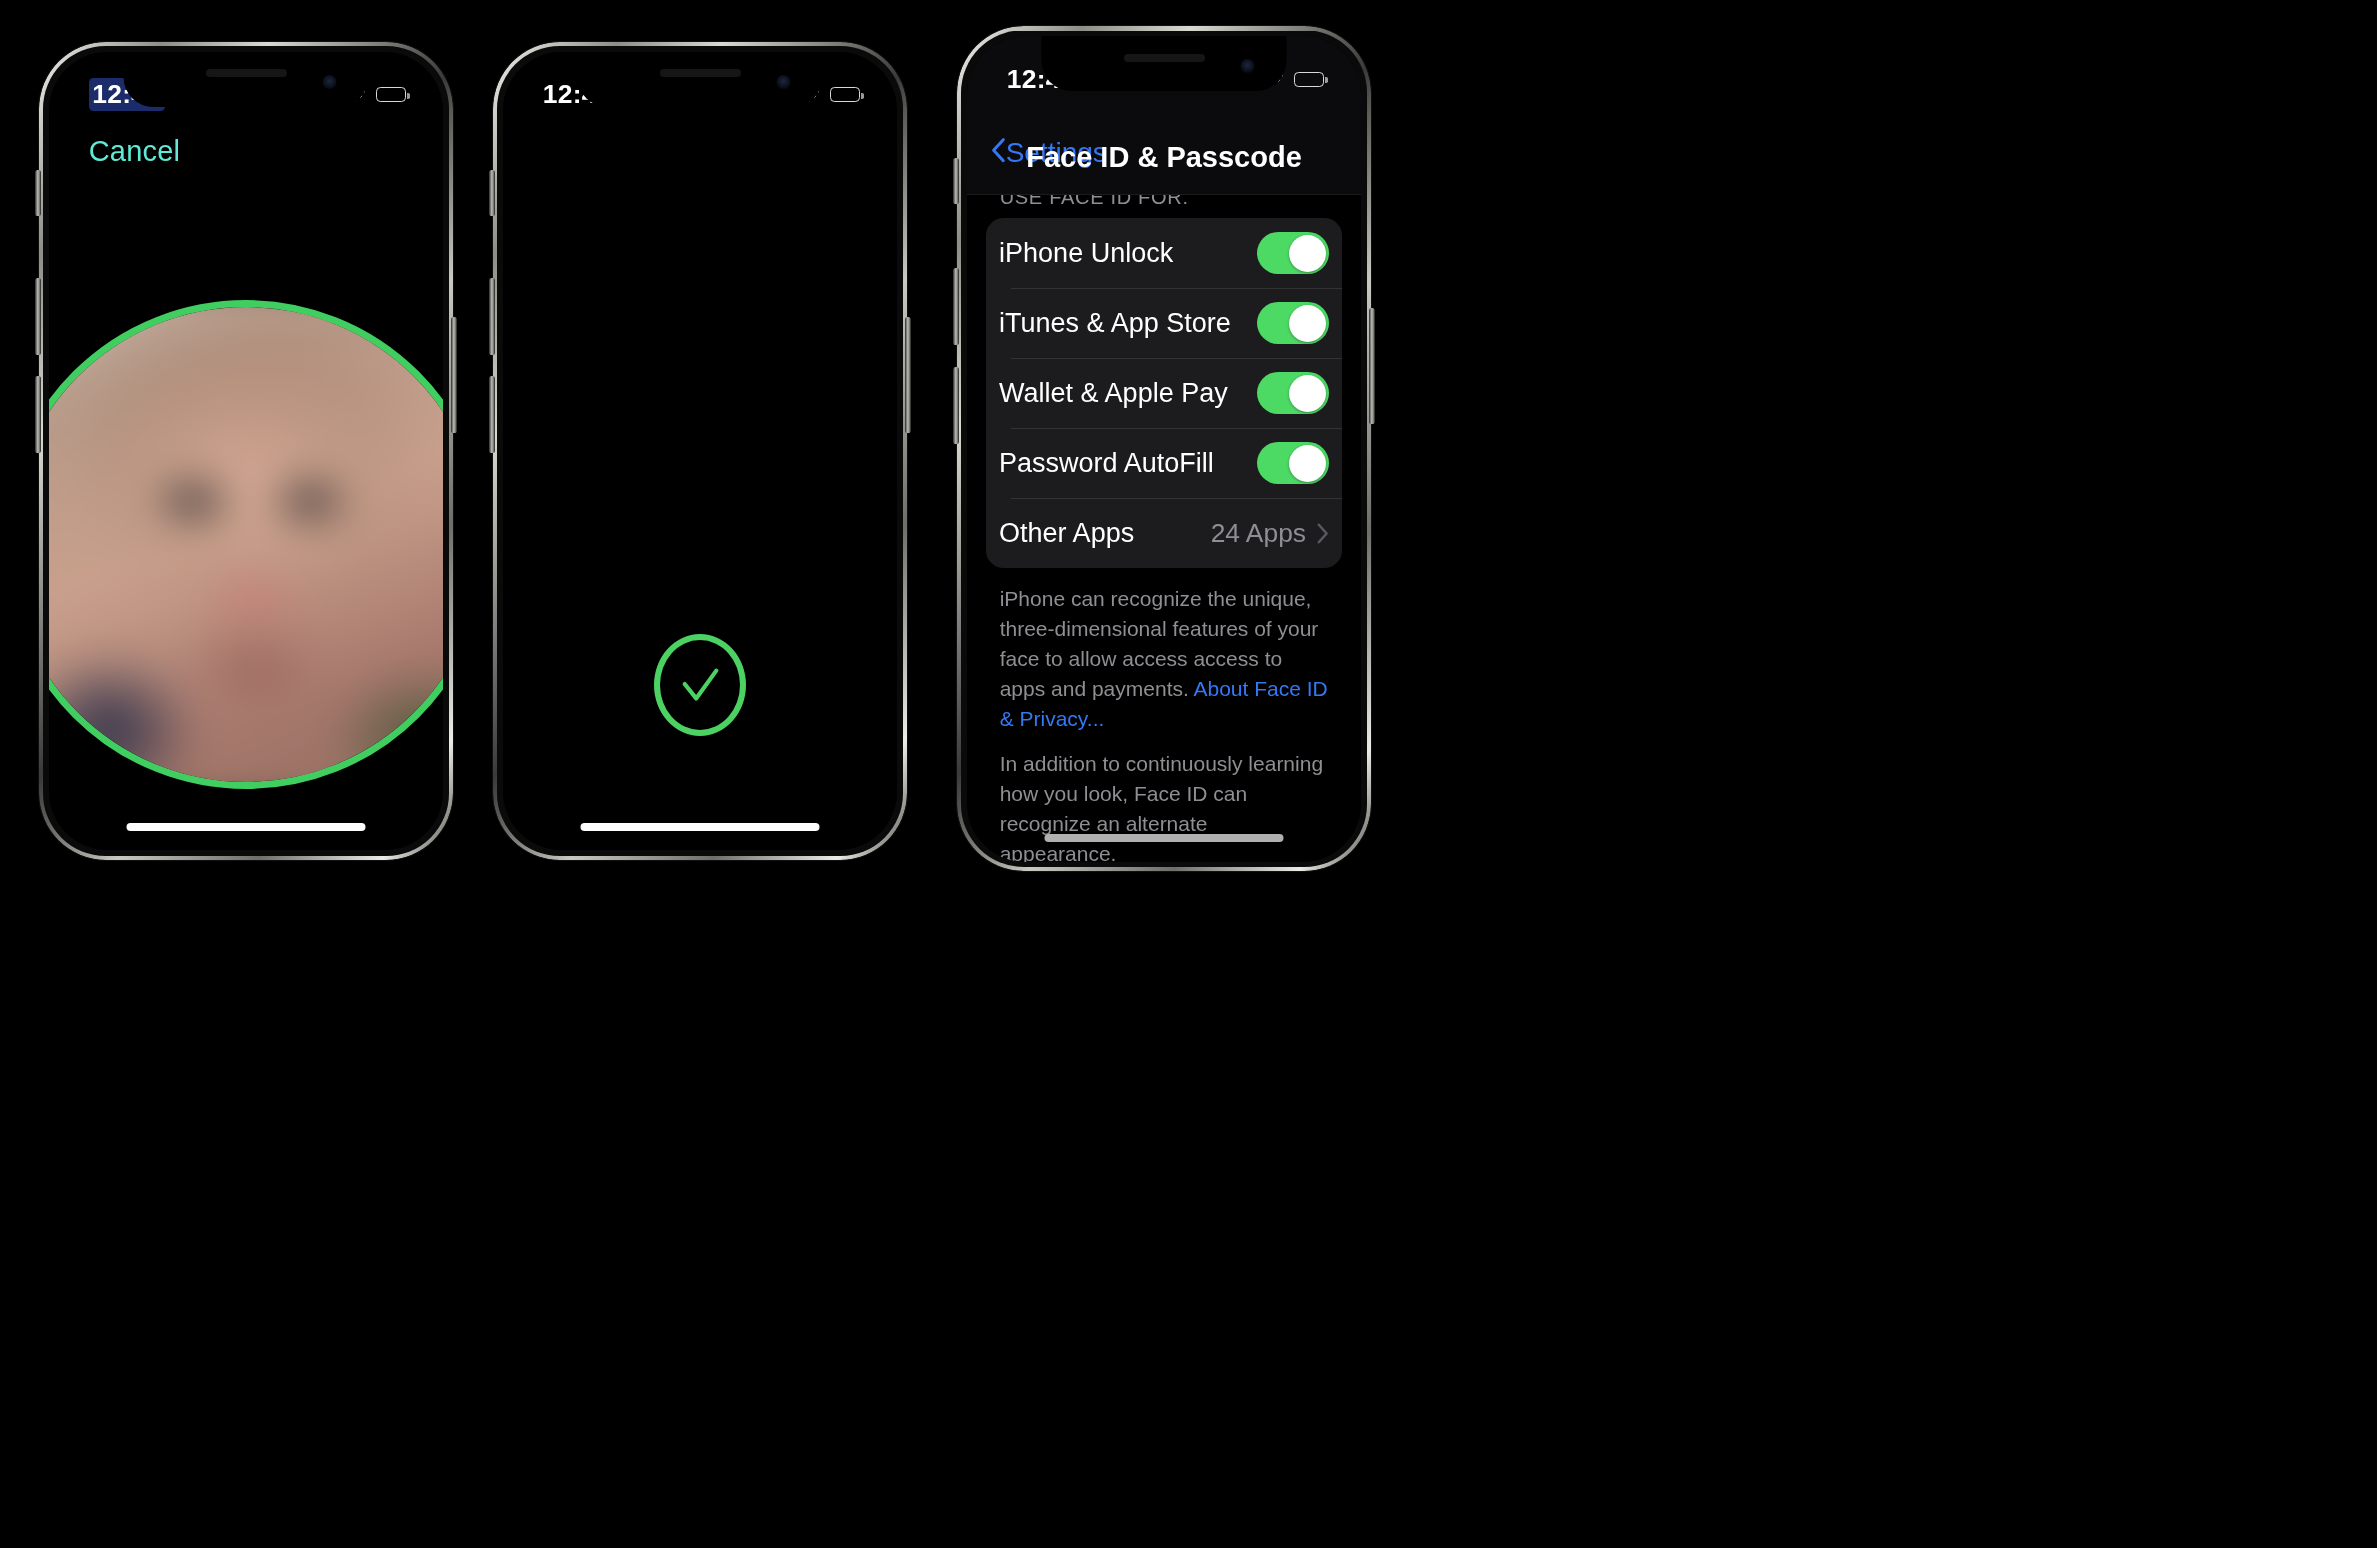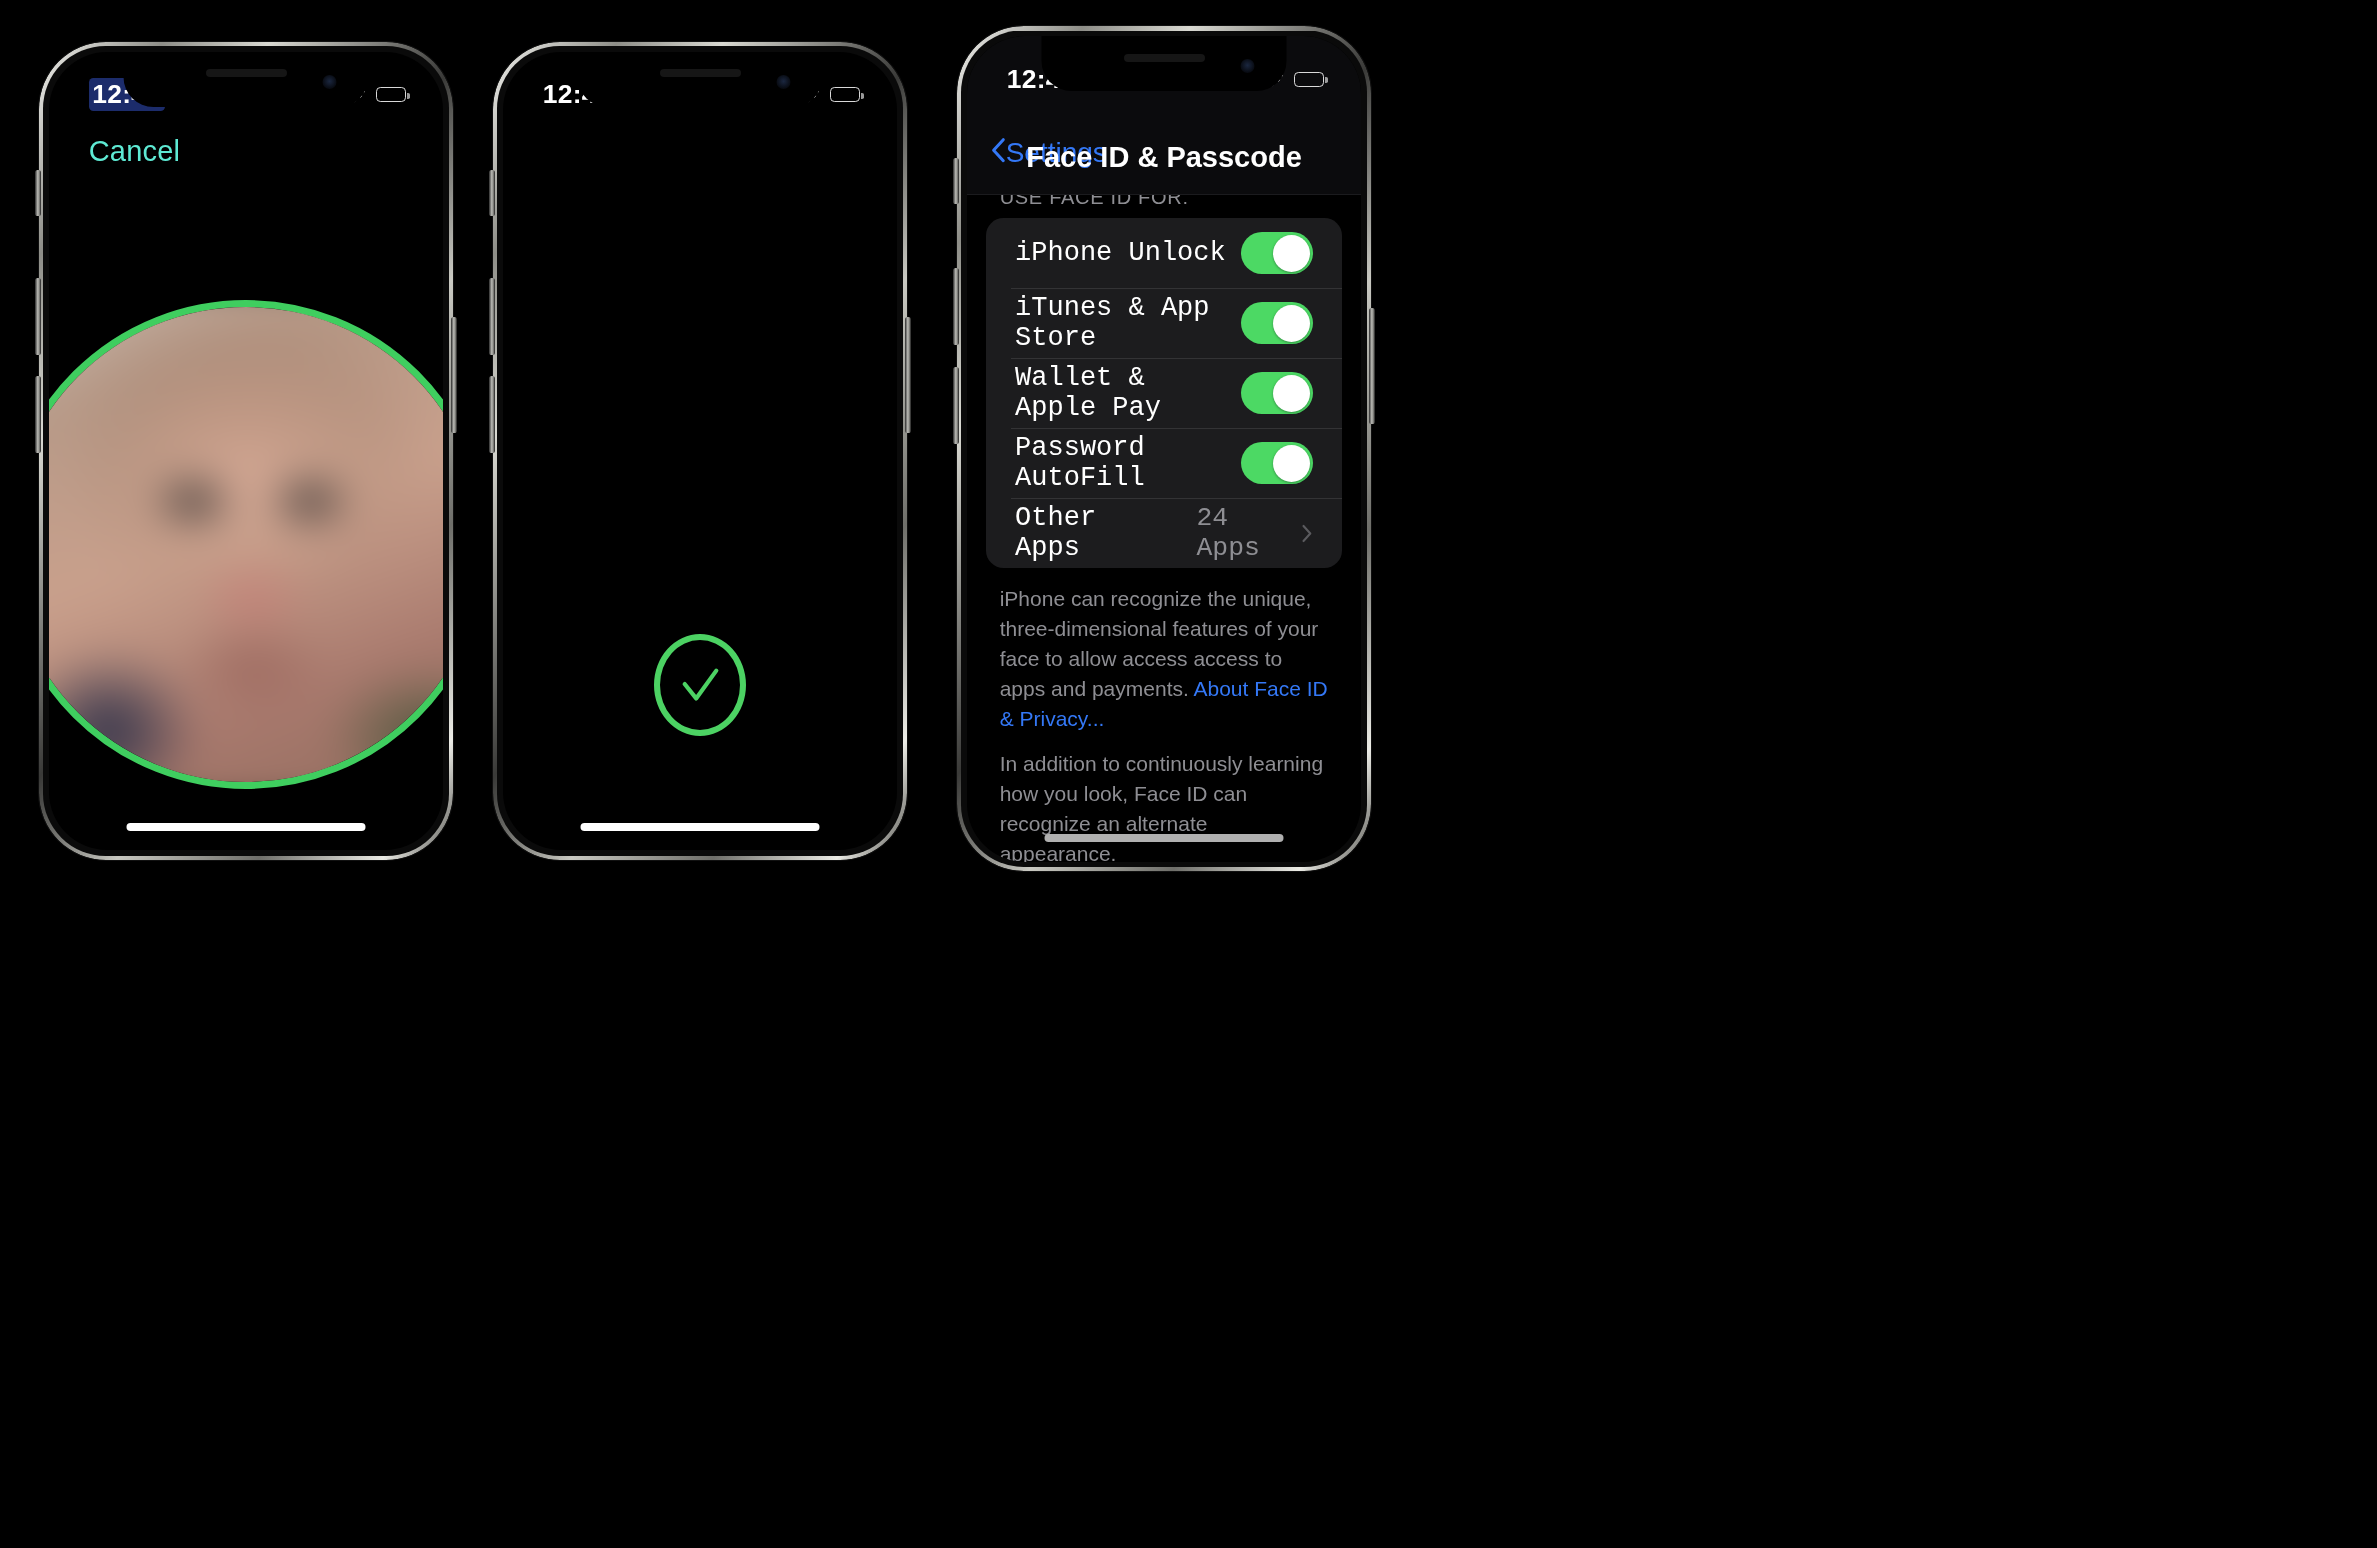--- a/index.html
+++ b/index.html
@@ -159,21 +159,21 @@
   .sec-head {
     color: #8e8e93; font-size: 20px; letter-spacing: 0.7px;
     padding: 0 33px; margin-top: -8.8px; height: 25px;
   }
   .card {
     margin: 7px 19.4px 0 19.4px; background: #1c1c1e; border-radius: 17.6px;
     overflow: hidden;
   }
   .row {
     display: flex; align-items: center; justify-content: space-between;
-    padding: 0 29px; height: 70px; position: relative; font-family: Liberation Mono, monospace;
+    padding: 0 13px; height: 70px; position: relative;
   }
   .row + .row::before {
     content: ""; position: absolute; top: 0; left: 25px; right: 0; height: 0.9px; background: #333335;
   }
   .row-label { color: #fff; font-size: 27px; }
   .row-value { color: #8e8e93; font-size: 26.4px; margin-left: 36px; }
   .row-right { display: flex; align-items: center; gap: 10.6px; }
   .chev { color: #5a5a5e; }
 
   .toggle {

